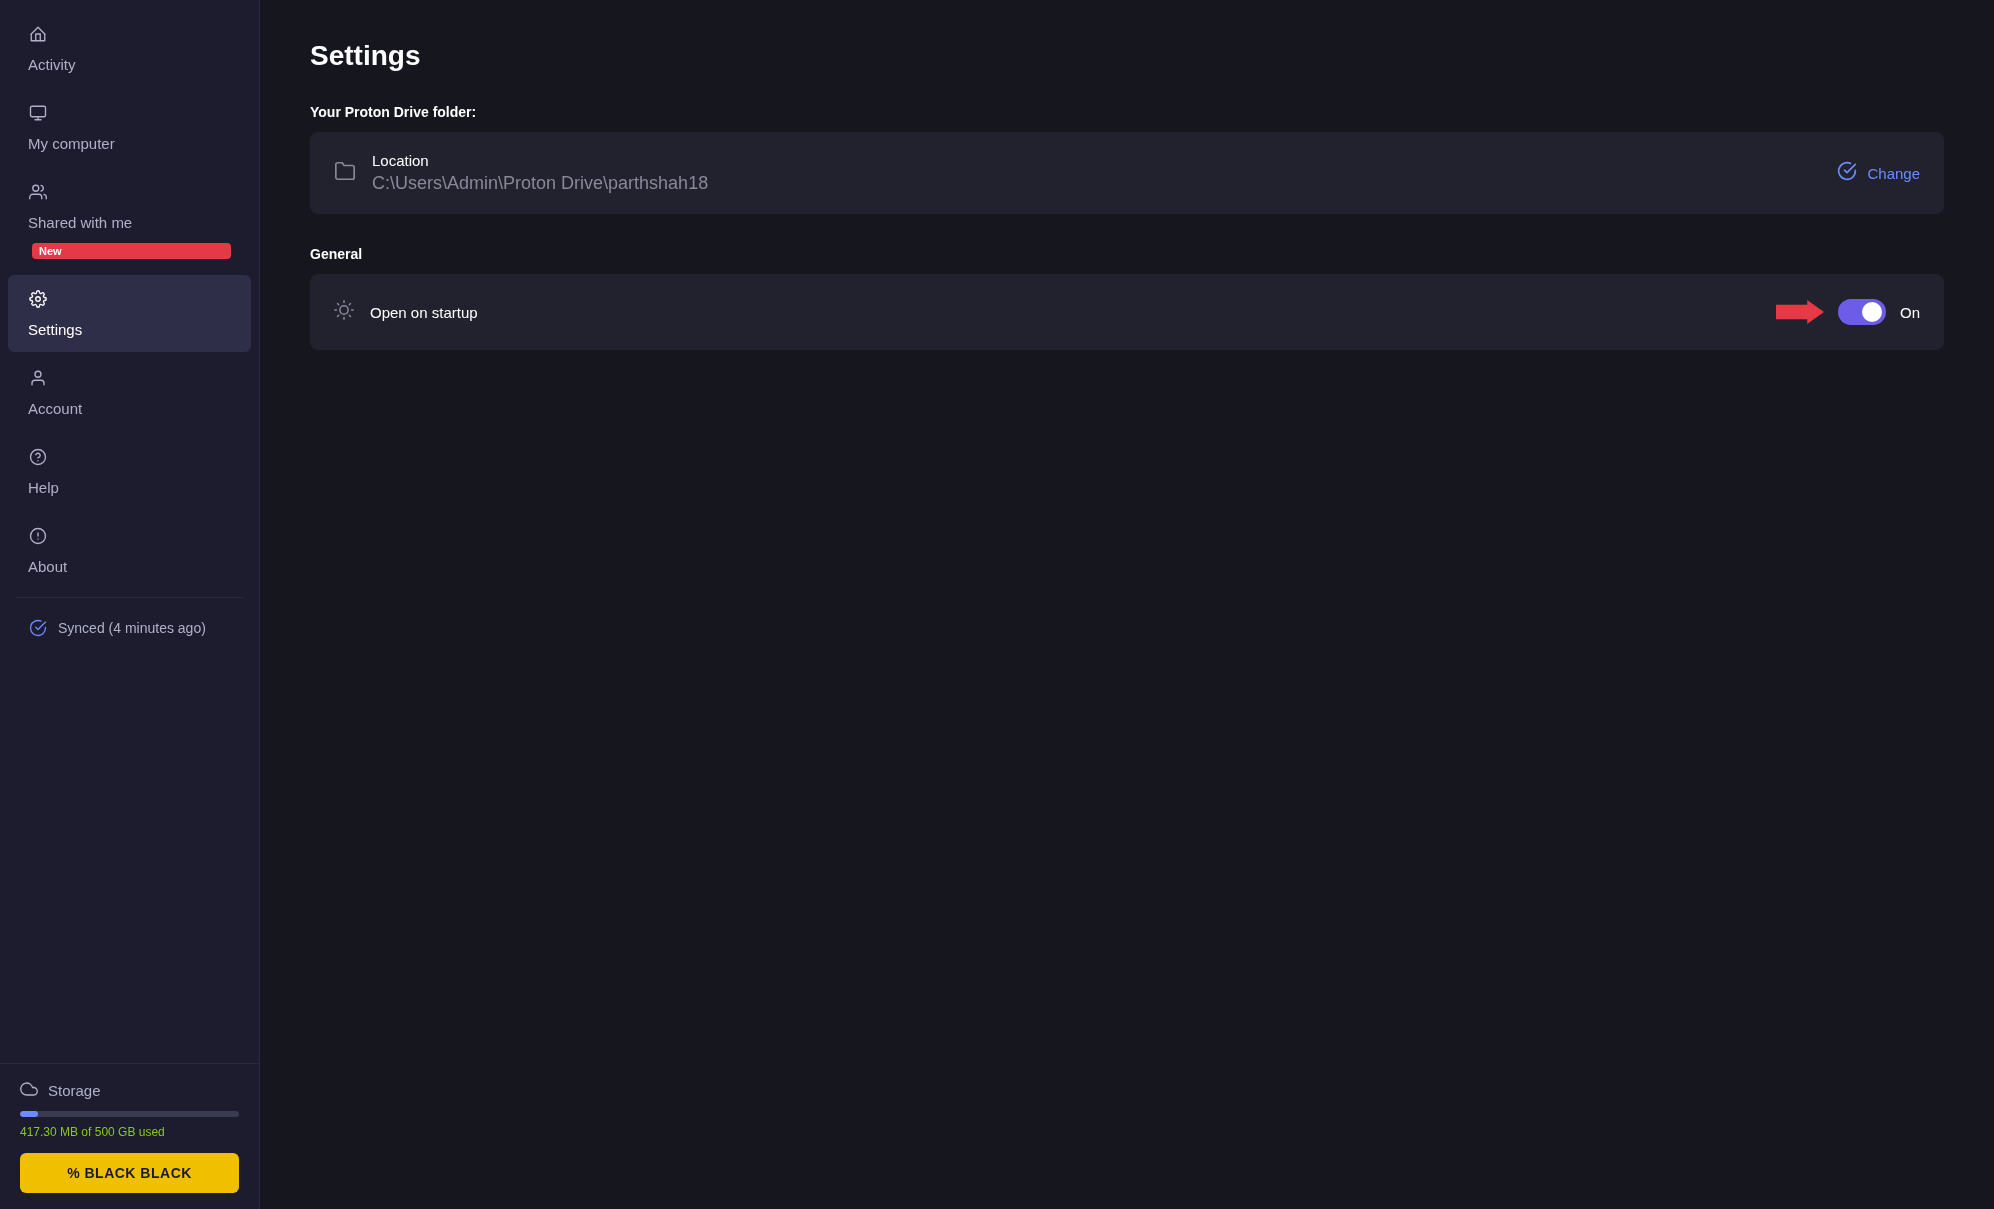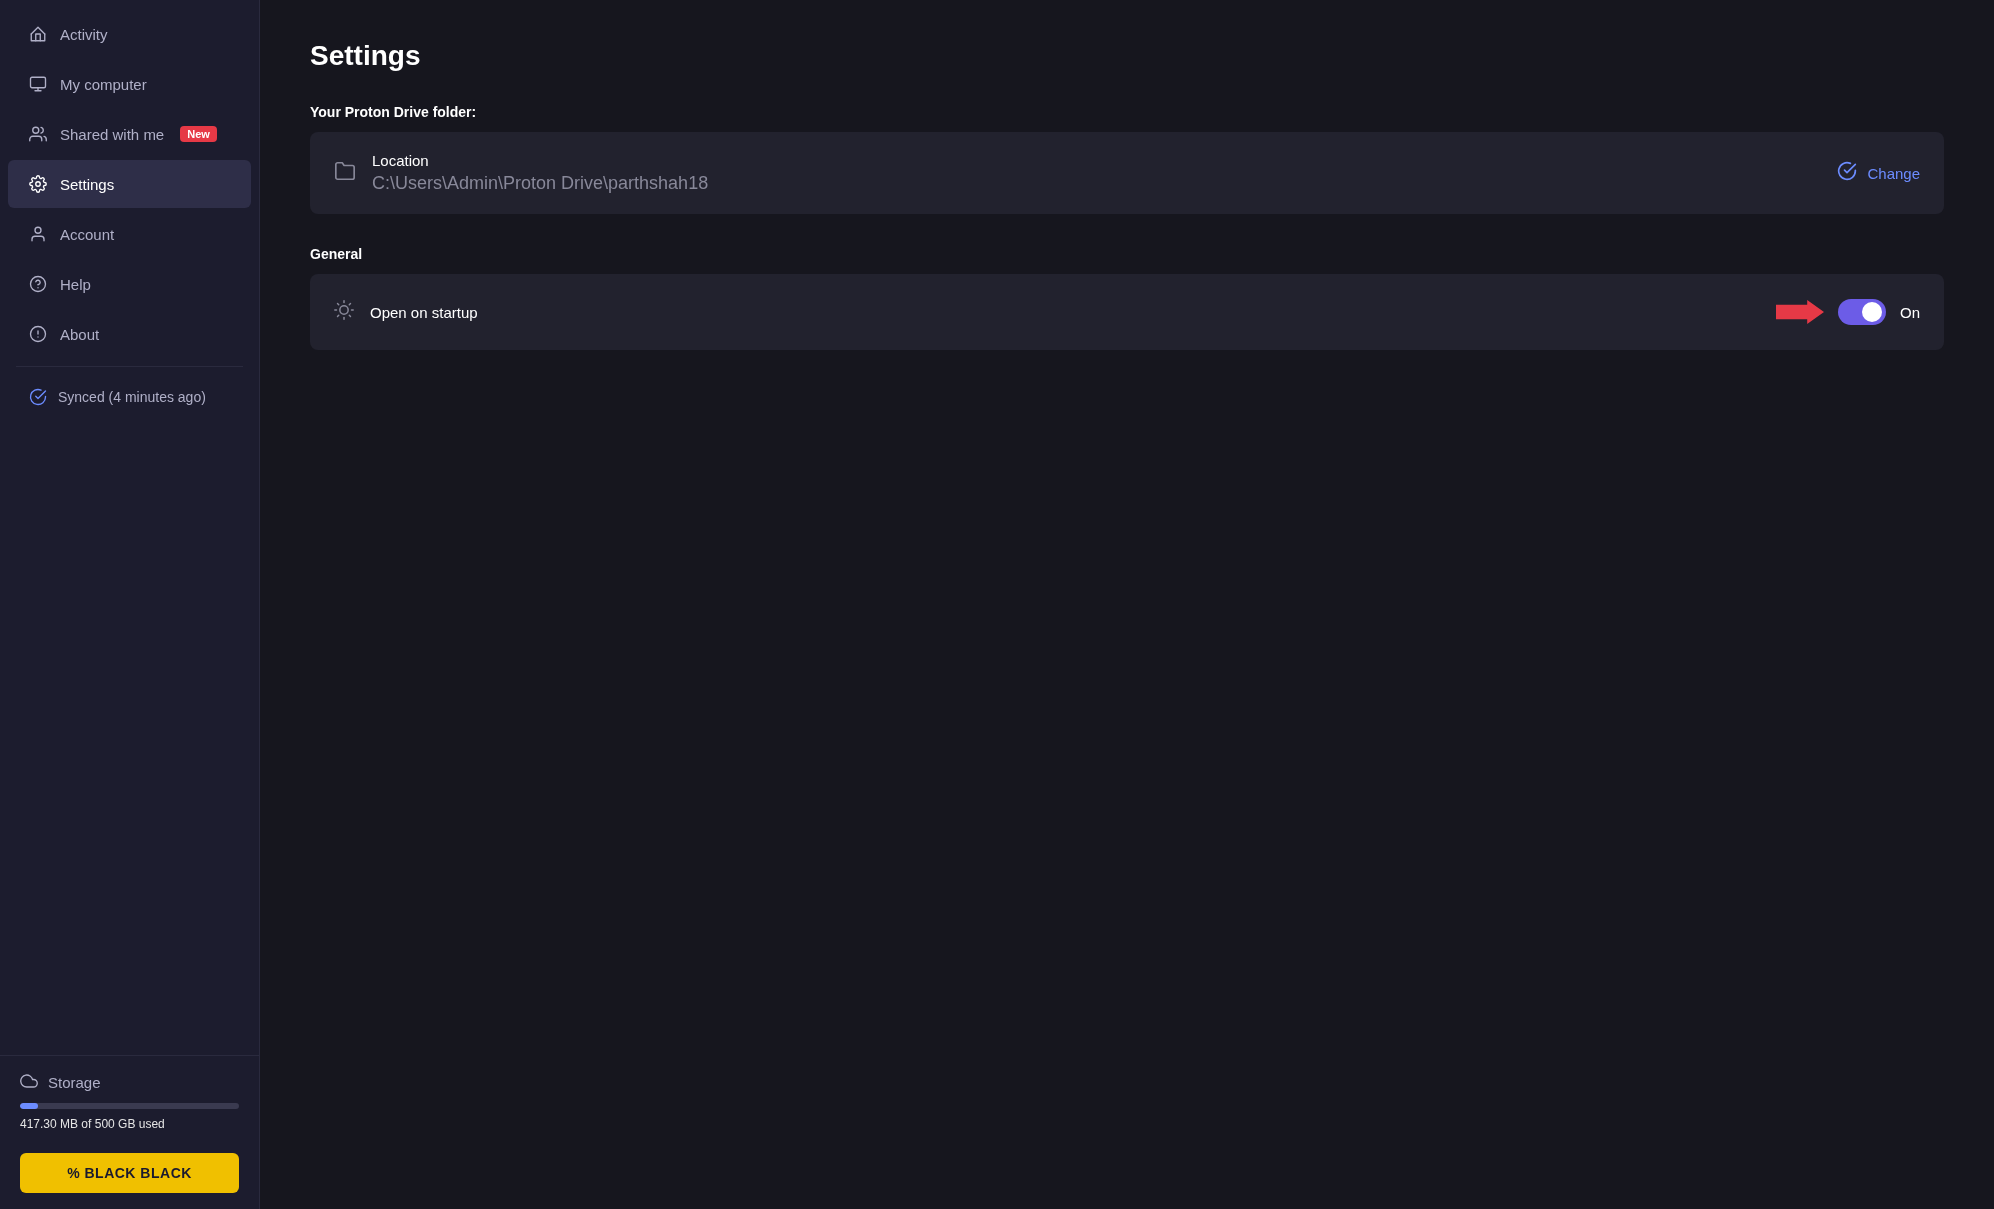--- a/index.html
+++ b/index.html
@@ -23,31 +23,31 @@
       border-right: 1px solid #2a2a3e;
     }
 
     .sidebar-nav {
       flex: 1;
       padding: 8px 0;
     }
 
     .nav-item {
       display: flex;
-      align-items: center;
       gap: 12px;
       padding: 14px 20px;
       cursor: pointer;
       border-radius: 6px;
       margin: 2px 8px;
       color: #b0b0c8;
       font-size: 15px;
       font-weight: 400;
       transition: background 0.15s;
       position: relative;
+      flex-direction: column;
     }
 
     .nav-item.active {
       background: #2e2e48;
       color: #ffffff;
     }
 
     .nav-icon {
       width: 20px;
       height: 20px;
@@ -147,22 +147,22 @@
 
     .storage-bar-fill {
       background: #6c8cff;
       height: 100%;
       border-radius: 4px;
       width: 8.35%; 
     }
 
     .storage-text {
       font-size: 12px;
-      color: #e5e5e5;
-      margin-bottom: 22px;
+      color: #84cc16;
+      margin-bottom: 14px;
     }
 
     .black-friday-btn {
       background: #f0c000;
       color: #1a1a2e;
       border: none;
       border-radius: 6px;
       padding: 12px 16px;
       font-size: 14px;
       font-weight: 700;

